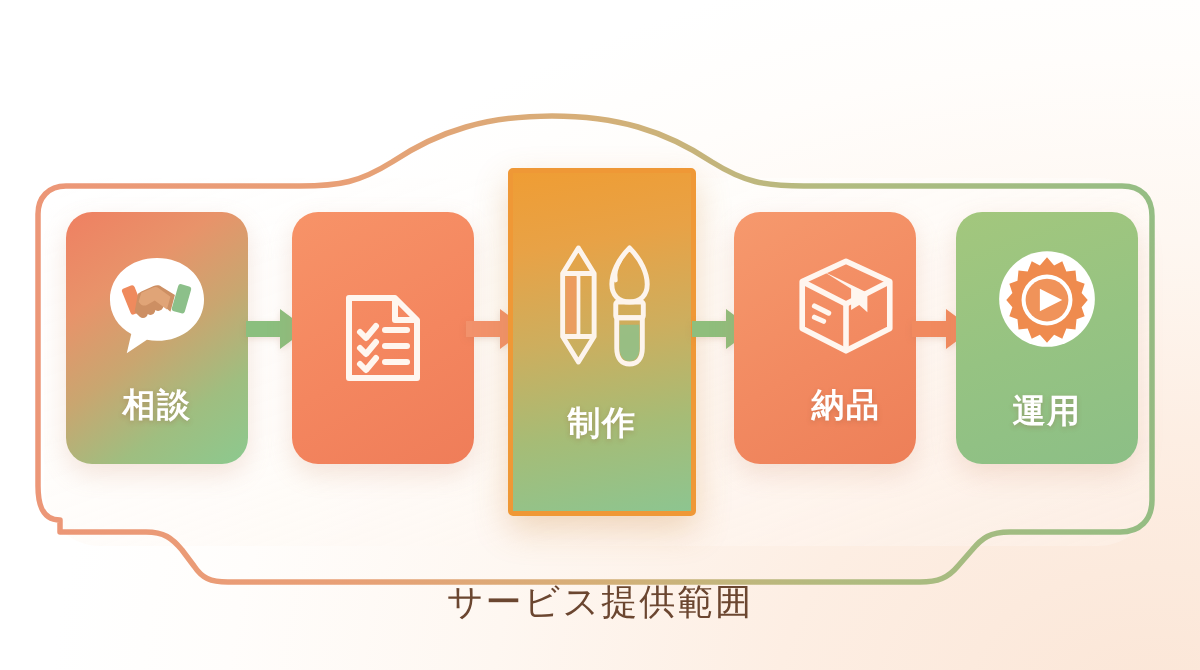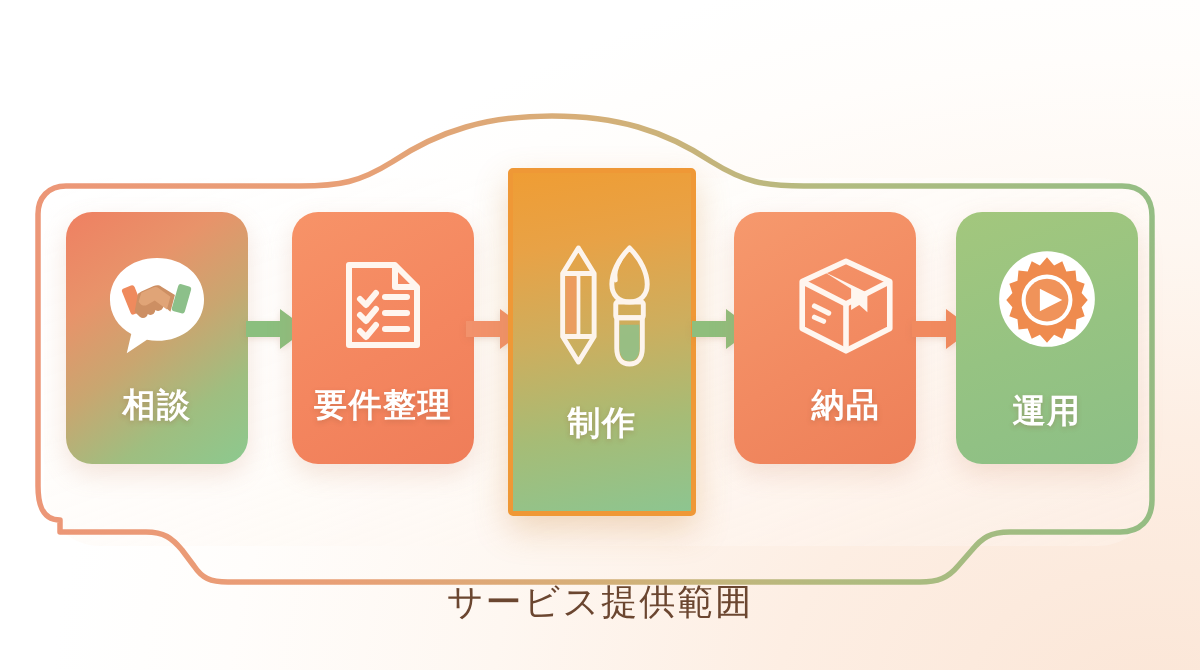--- a/index.html
+++ b/index.html
@@ -216,21 +216,20 @@
           <path d="M16 10 H62 L84 32 V90 H16 Z" fill="none" stroke="#fff6ef" stroke-width="6" stroke-linejoin="round"></path>
           <path d="M62 10 V32 H84" fill="none" stroke="#fff6ef" stroke-width="6" stroke-linejoin="round"></path>
           <path d="M27 44 L33 50 L43 38" fill="none" stroke="#fff6ef" stroke-width="6" stroke-linecap="round" stroke-linejoin="round"></path>
           <path d="M27 60 L33 66 L43 54" fill="none" stroke="#fff6ef" stroke-width="6" stroke-linecap="round" stroke-linejoin="round"></path>
           <path d="M27 76 L33 82 L43 70" fill="none" stroke="#fff6ef" stroke-width="6" stroke-linecap="round" stroke-linejoin="round"></path>
           <line x1="52" y1="42" x2="74" y2="42" stroke="#fff6ef" stroke-width="6" stroke-linecap="round"></line>
           <line x1="52" y1="58" x2="74" y2="58" stroke="#fff6ef" stroke-width="6" stroke-linecap="round"></line>
           <line x1="52" y1="74" x2="74" y2="74" stroke="#fff6ef" stroke-width="6" stroke-linecap="round"></line>
         </svg>
       </div>
-      <div class="card-label">要件整理</div>
     </div>
 
     <svg class="arrow" id="arrow-1" viewBox="0 0 62 46">
       <path d="M0 15 L34 15 L34 3 L61 23 L34 43 L34 31 L0 31 Z" fill="#f2926c"></path>
     </svg>
 
     <div class="card fill-center" id="card-2">
       <div class="icon-wrap">
         <svg viewBox="0 0 120 132" width="118" height="132">
 

